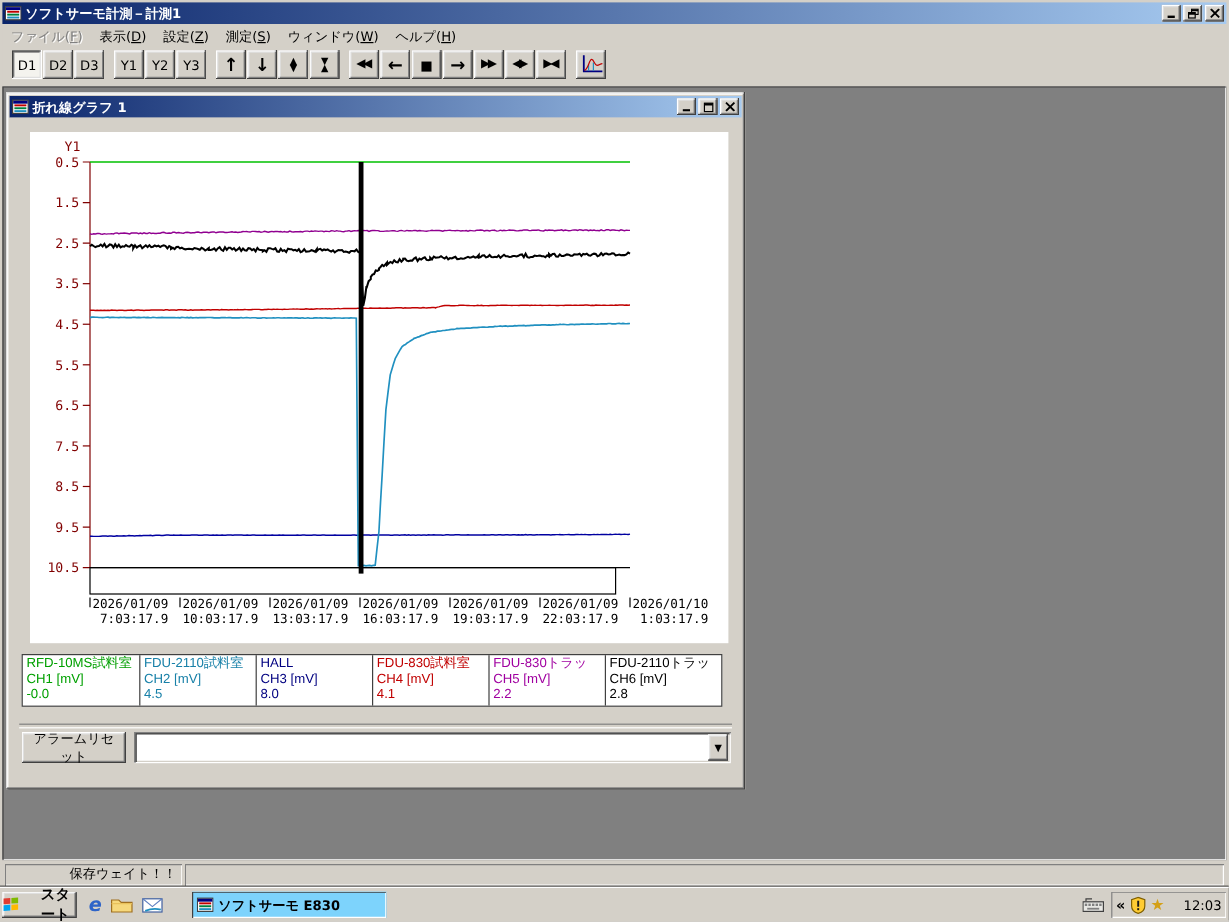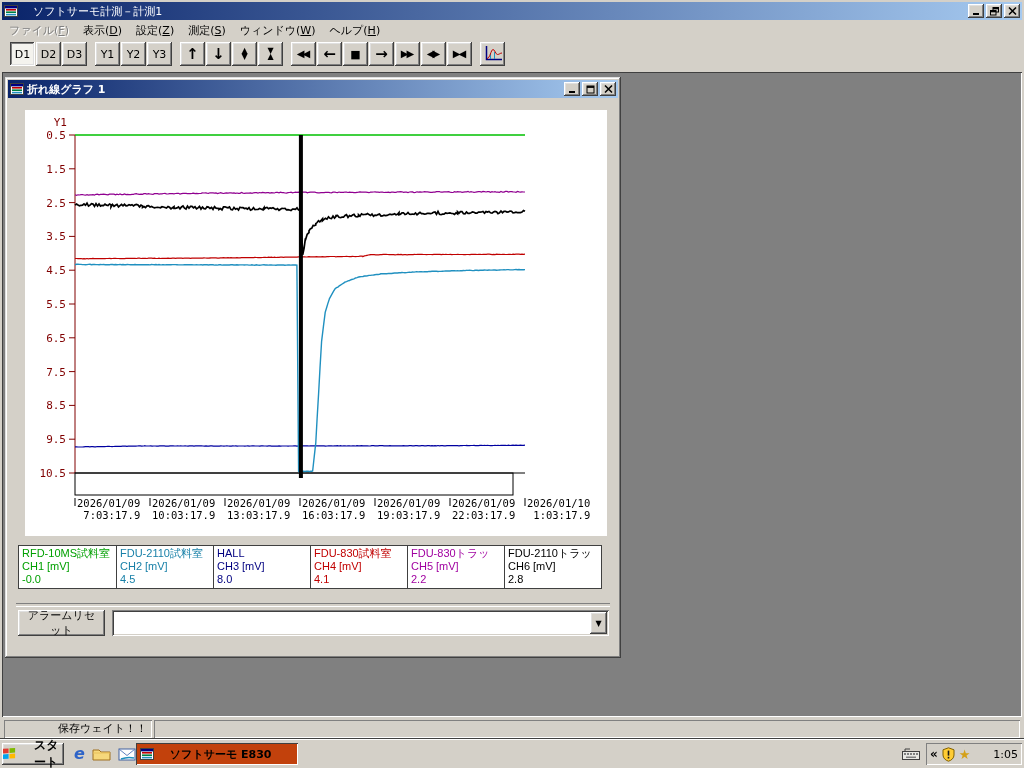--- a/index.html
+++ b/index.html
@@ -8,21 +8,21 @@
 
   
   .raised{background:#D4D0C8;box-shadow:inset -1px -1px 0 #404040,inset 1px 1px 0 #FFFFFF,inset -2px -2px 0 #808080,inset 2px 2px 0 #DFDFDF;}
   .pressed{background:#F4F3EE;box-shadow:inset -1px -1px 0 #FFFFFF,inset 1px 1px 0 #404040,inset -2px -2px 0 #DFDFDF,inset 2px 2px 0 #808080;}
   .sunken{box-shadow:inset 1px 1px 0 #808080,inset -1px -1px 0 #FFFFFF;justify-content:flex-end;}
   .field{background:#fff;box-shadow:inset 1px 1px 0 #808080,inset -1px -1px 0 #FFFFFF,inset 2px 2px 0 #404040,inset -2px -2px 0 #D4D0C8;}
 
   
   .app{position:absolute;left:0;top:0;width:1024px;height:740px;background:#D4D0C8;}
   .titlebar{position:absolute;left:2px;top:2px;right:2px;height:18px;background:linear-gradient(to right,#0A246A,#A6CAF0);display:flex;align-items:center;padding:0 2px;}
-  .titlebar .ttl{flex:1;color:#fff;font-weight:normal;margin-left:15px;white-space:nowrap;}
+  .titlebar .ttl{flex:1;color:#fff;font-weight:bold;margin-left:3px;white-space:nowrap;}
   .win-btn{width:16px;height:14px;display:flex;align-items:center;justify-content:center;margin-left:2px;}
   .menubar{position:absolute;left:2px;top:21px;right:2px;height:18px;display:flex;align-items:center;background:#D4D0C8;}
   .menu-item{padding:2px 7px;white-space:nowrap;}
   .menu-item.disabled{color:#808080;text-shadow:1px 1px 0 #fff;}
   .toolbar{position:absolute;left:2px;top:39px;right:2px;height:33px;display:flex;align-items:flex-start;padding-left:8px;padding-top:3px;background:#D4D0C8;}
   .tb-btn{width:25px;height:24px;display:flex;align-items:center;justify-content:center;margin-right:1px;user-select:none;}
   .tb-gap{width:7px;}
   .glyph-lg{font-size:15px;font-weight:bold;line-height:1;}
   .glyph-md{font-size:11px;line-height:1;}
   .glyph-pair{font-size:10px;letter-spacing:-2px;line-height:1;margin-left:-2px;}
@@ -50,21 +50,21 @@
 
   .statusbar{position:absolute;left:2px;bottom:0;right:2px;height:23px;background:#D4D0C8;display:flex;align-items:center;}
   .sb-panel{height:18px;margin-left:2px;display:flex;align-items:center;padding:0 5px;}
   .sb-1{width:138px;}
   .sb-2{flex:1;margin-right:2px;}
 
   
   .taskbar{position:absolute;left:0;bottom:0;width:1024px;height:28px;background:#D4D0C8;border-top:1px solid #fff;box-shadow:0 -1px 0 #404040;display:flex;align-items:center;}
   .start-btn{width:62px;height:22px;margin-left:2px;display:flex;align-items:center;justify-content:center;gap:17px;font-weight:bold;font-size:12px;}
   .ql{display:flex;align-items:center;gap:7px;margin-left:10px;}
-  .task-btn{width:154px;height:22px;margin-left:0;display:flex;align-items:center;gap:16px;padding:0 4px;background:#c2410c;box-shadow:inset 1px 1px 0 #404040,inset -1px -1px 0 #fff;font-weight:bold;}
+  .task-btn{width:154px;height:22px;margin-left:24px;display:flex;align-items:center;gap:4px;padding:0 4px;background:#7dd3fc;box-shadow:inset 1px 1px 0 #404040,inset -1px -1px 0 #fff;font-weight:bold;}
   .tray-outside{margin-left:auto;display:flex;align-items:center;}
   .tray{width:88px;height:22px;margin:0 2px 0 6px;display:flex;align-items:center;gap:3px;padding:0 4px;box-shadow:inset 1px 1px 0 #808080,inset -1px -1px 0 #fff;}
   .chev{font-weight:bold;font-size:12px;}
   .clock{margin-left:auto;font-size:11px;}
   .star{color:#D4A017;font-size:13px;line-height:1;}
 </style>
 </head>
 <body>
 <div id="screen">
 
@@ -389,18 +389,18 @@
       <div class="tray">
         <span class="chev">«</span>
         <span style="display:flex;">
           <svg width="15" height="15" viewBox="0 0 15 15">
               <path d="M7.5 0.8 L13 2.8 V8 C13 11 10.5 13.4 7.5 14.2 C4.5 13.4 2 11 2 8 V2.8 Z" fill="#FFCC33" stroke="#806000"></path>
               <rect x="6.7" y="3.6" width="1.6" height="5" fill="#1a1a1a"></rect>
               <rect x="6.7" y="9.8" width="1.6" height="1.7" fill="#1a1a1a"></rect>
             </svg>
         </span>
         <span class="star">★</span>
-        <span class="clock">1:05</span>
+        <span class="clock">12:03</span>
       </div>
     </div>
   </div>
 
 </div>
 
 </body></html>

